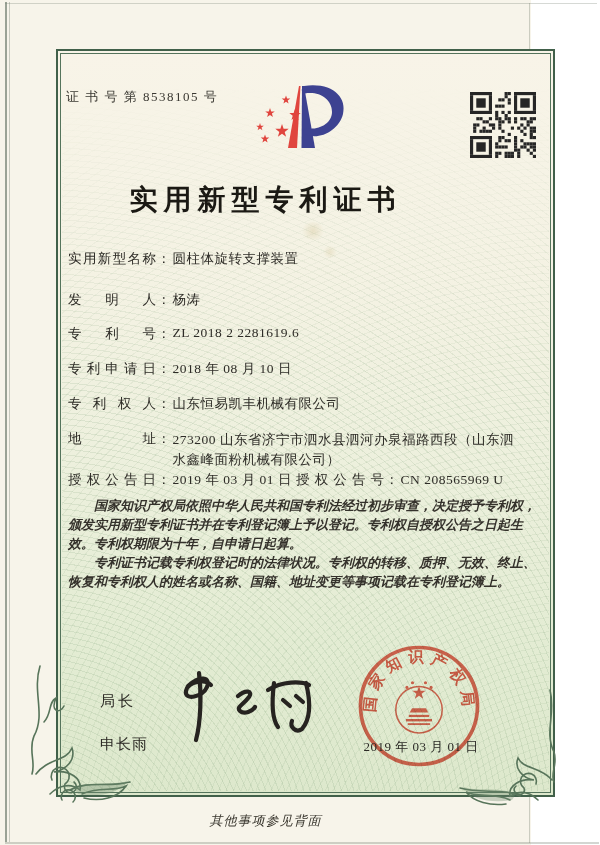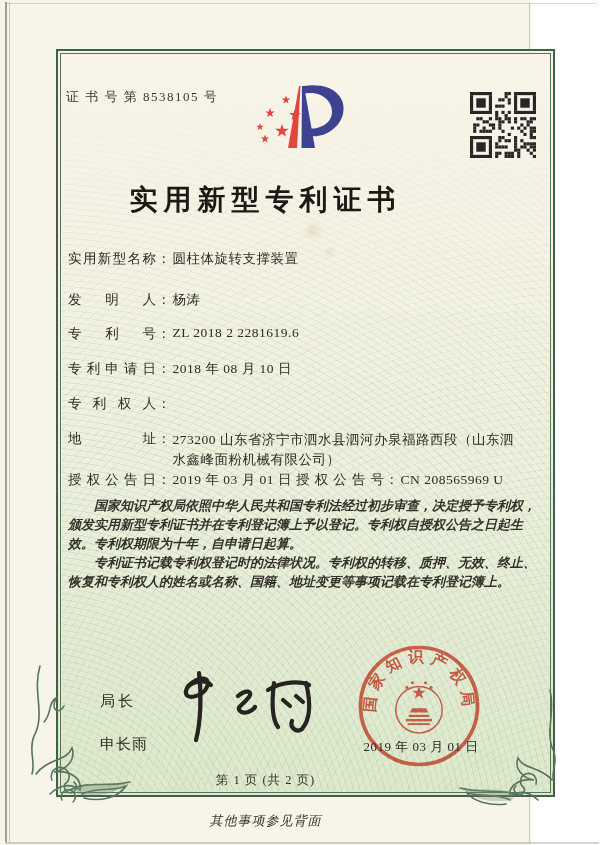--- a/index.html
+++ b/index.html
@@ -253,20 +253,21 @@
       <span class="fvalue">ZL 2018 2 2281619.6</span>
     </div>
     <div class="frow" style="top:360px">
       <span class="flabel">专利申请日</span>
         <span class="fcolon">：</span>
       <span class="fvalue">2018 年 08 月 10 日</span>
     </div>
     <div class="frow" style="top:395px">
       <span class="flabel">专利权人</span>
         <span class="fcolon">：</span>
+      <span class="fvalue">山东恒易凯丰机械有限公司</span>
     </div>
     <div class="frow" style="top:430px">
       <span class="flabel">地址</span>
         <span class="fcolon">：</span>
       <span class="fvalue wrap">273200 山东省济宁市泗水县泗河办泉福路西段（山东泗水鑫峰面粉机械有限公司）</span>
     </div>
     <div class="frow" style="top:471px">
       <span class="flabel">授权公告日</span>
         <span class="fcolon">：</span>
       <span class="fvalue">2019 年 03 月 01 日</span>
@@ -338,16 +339,15 @@
     <g fill="none" stroke="#57745a" stroke-width="1.6" stroke-linecap="round">
       <path d="M14 2 C8 26 20 44 10 64 C6 76 14 86 10 94"></path>
       <path d="M12 92 C24 78 40 82 46 70 C50 80 42 90 30 92 C44 90 56 98 54 108 C44 102 34 104 26 112"></path>
       <path d="M28 96 a8 8 0 1 1 12 4 a5 5 0 1 0 8 -2"></path>
       <path d="M44 108 C62 100 82 106 104 100"></path>
       <path d="M54 112 C70 104 86 110 98 104 C90 114 74 118 58 116"></path>
     </g>
     <path d="M48 106 C66 98 86 104 102 99 C94 111 72 116 52 112 Z" fill="#6d8a6e" opacity=".35"></path>
   </svg>
 
-  <div class="page-num">第 1 页 (共 2 页)</div>
   <div class="back-note">其他事项参见背面</div>
 
 </div>
 
 </body></html>

